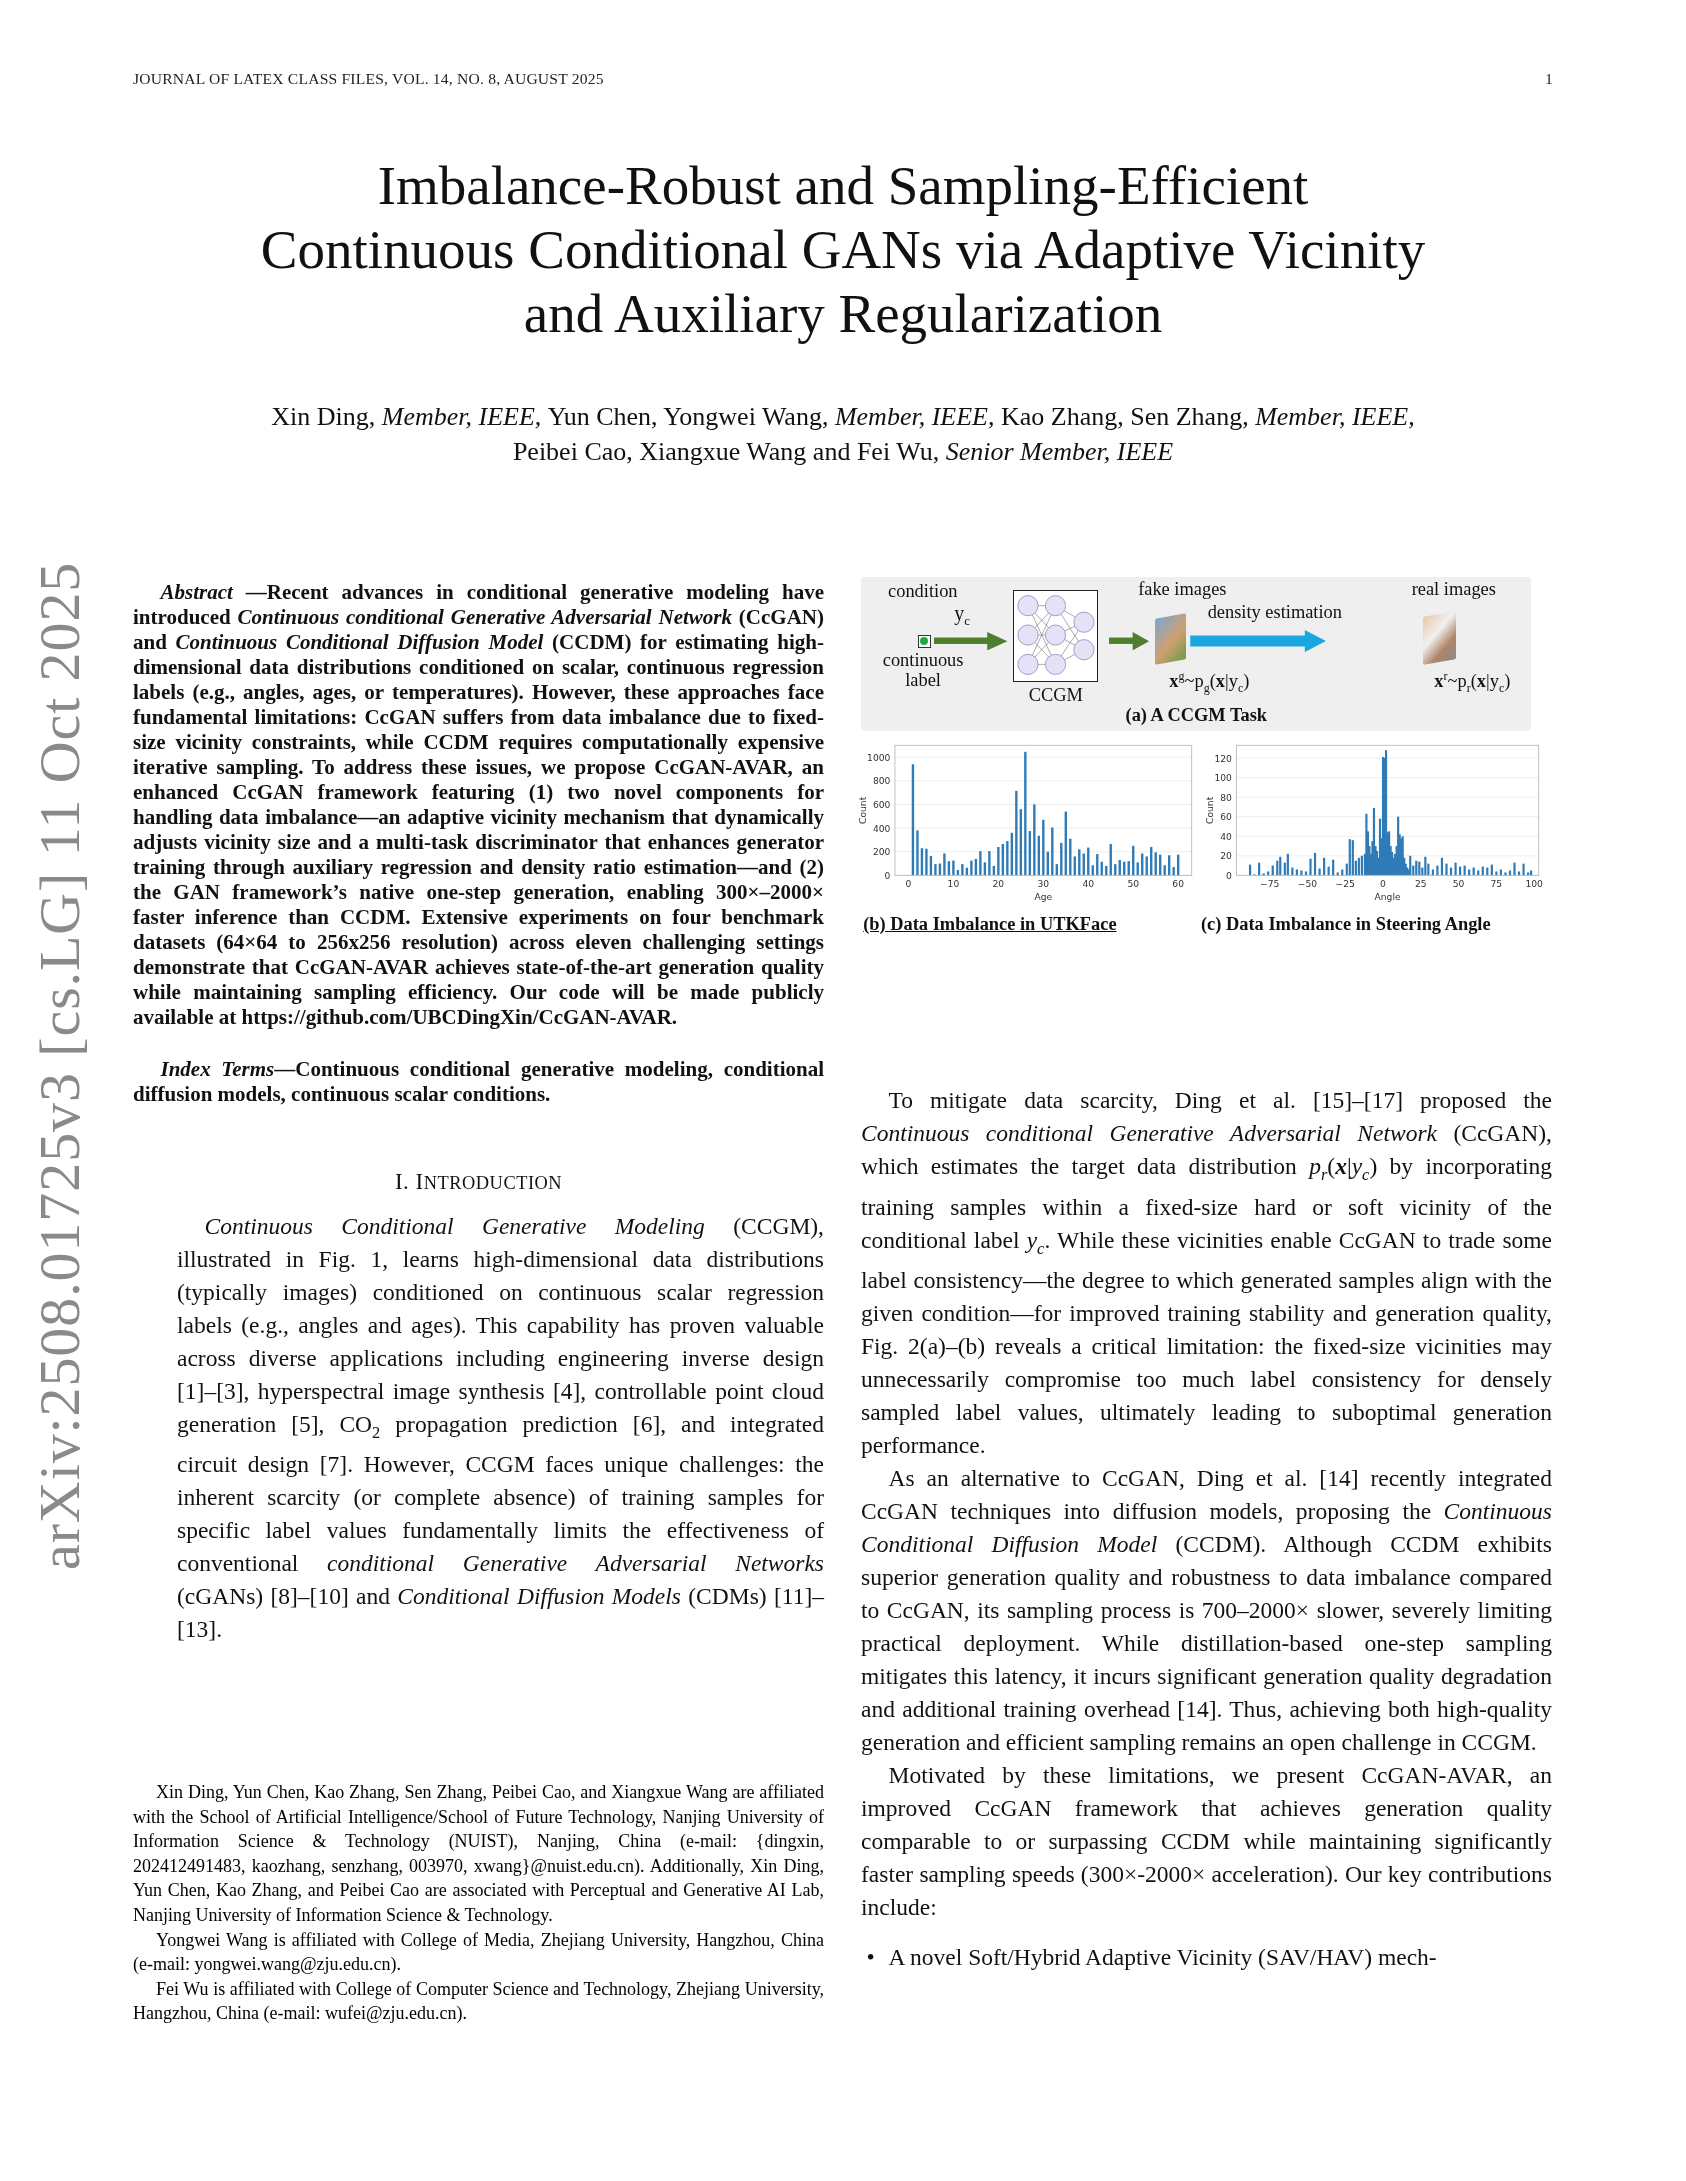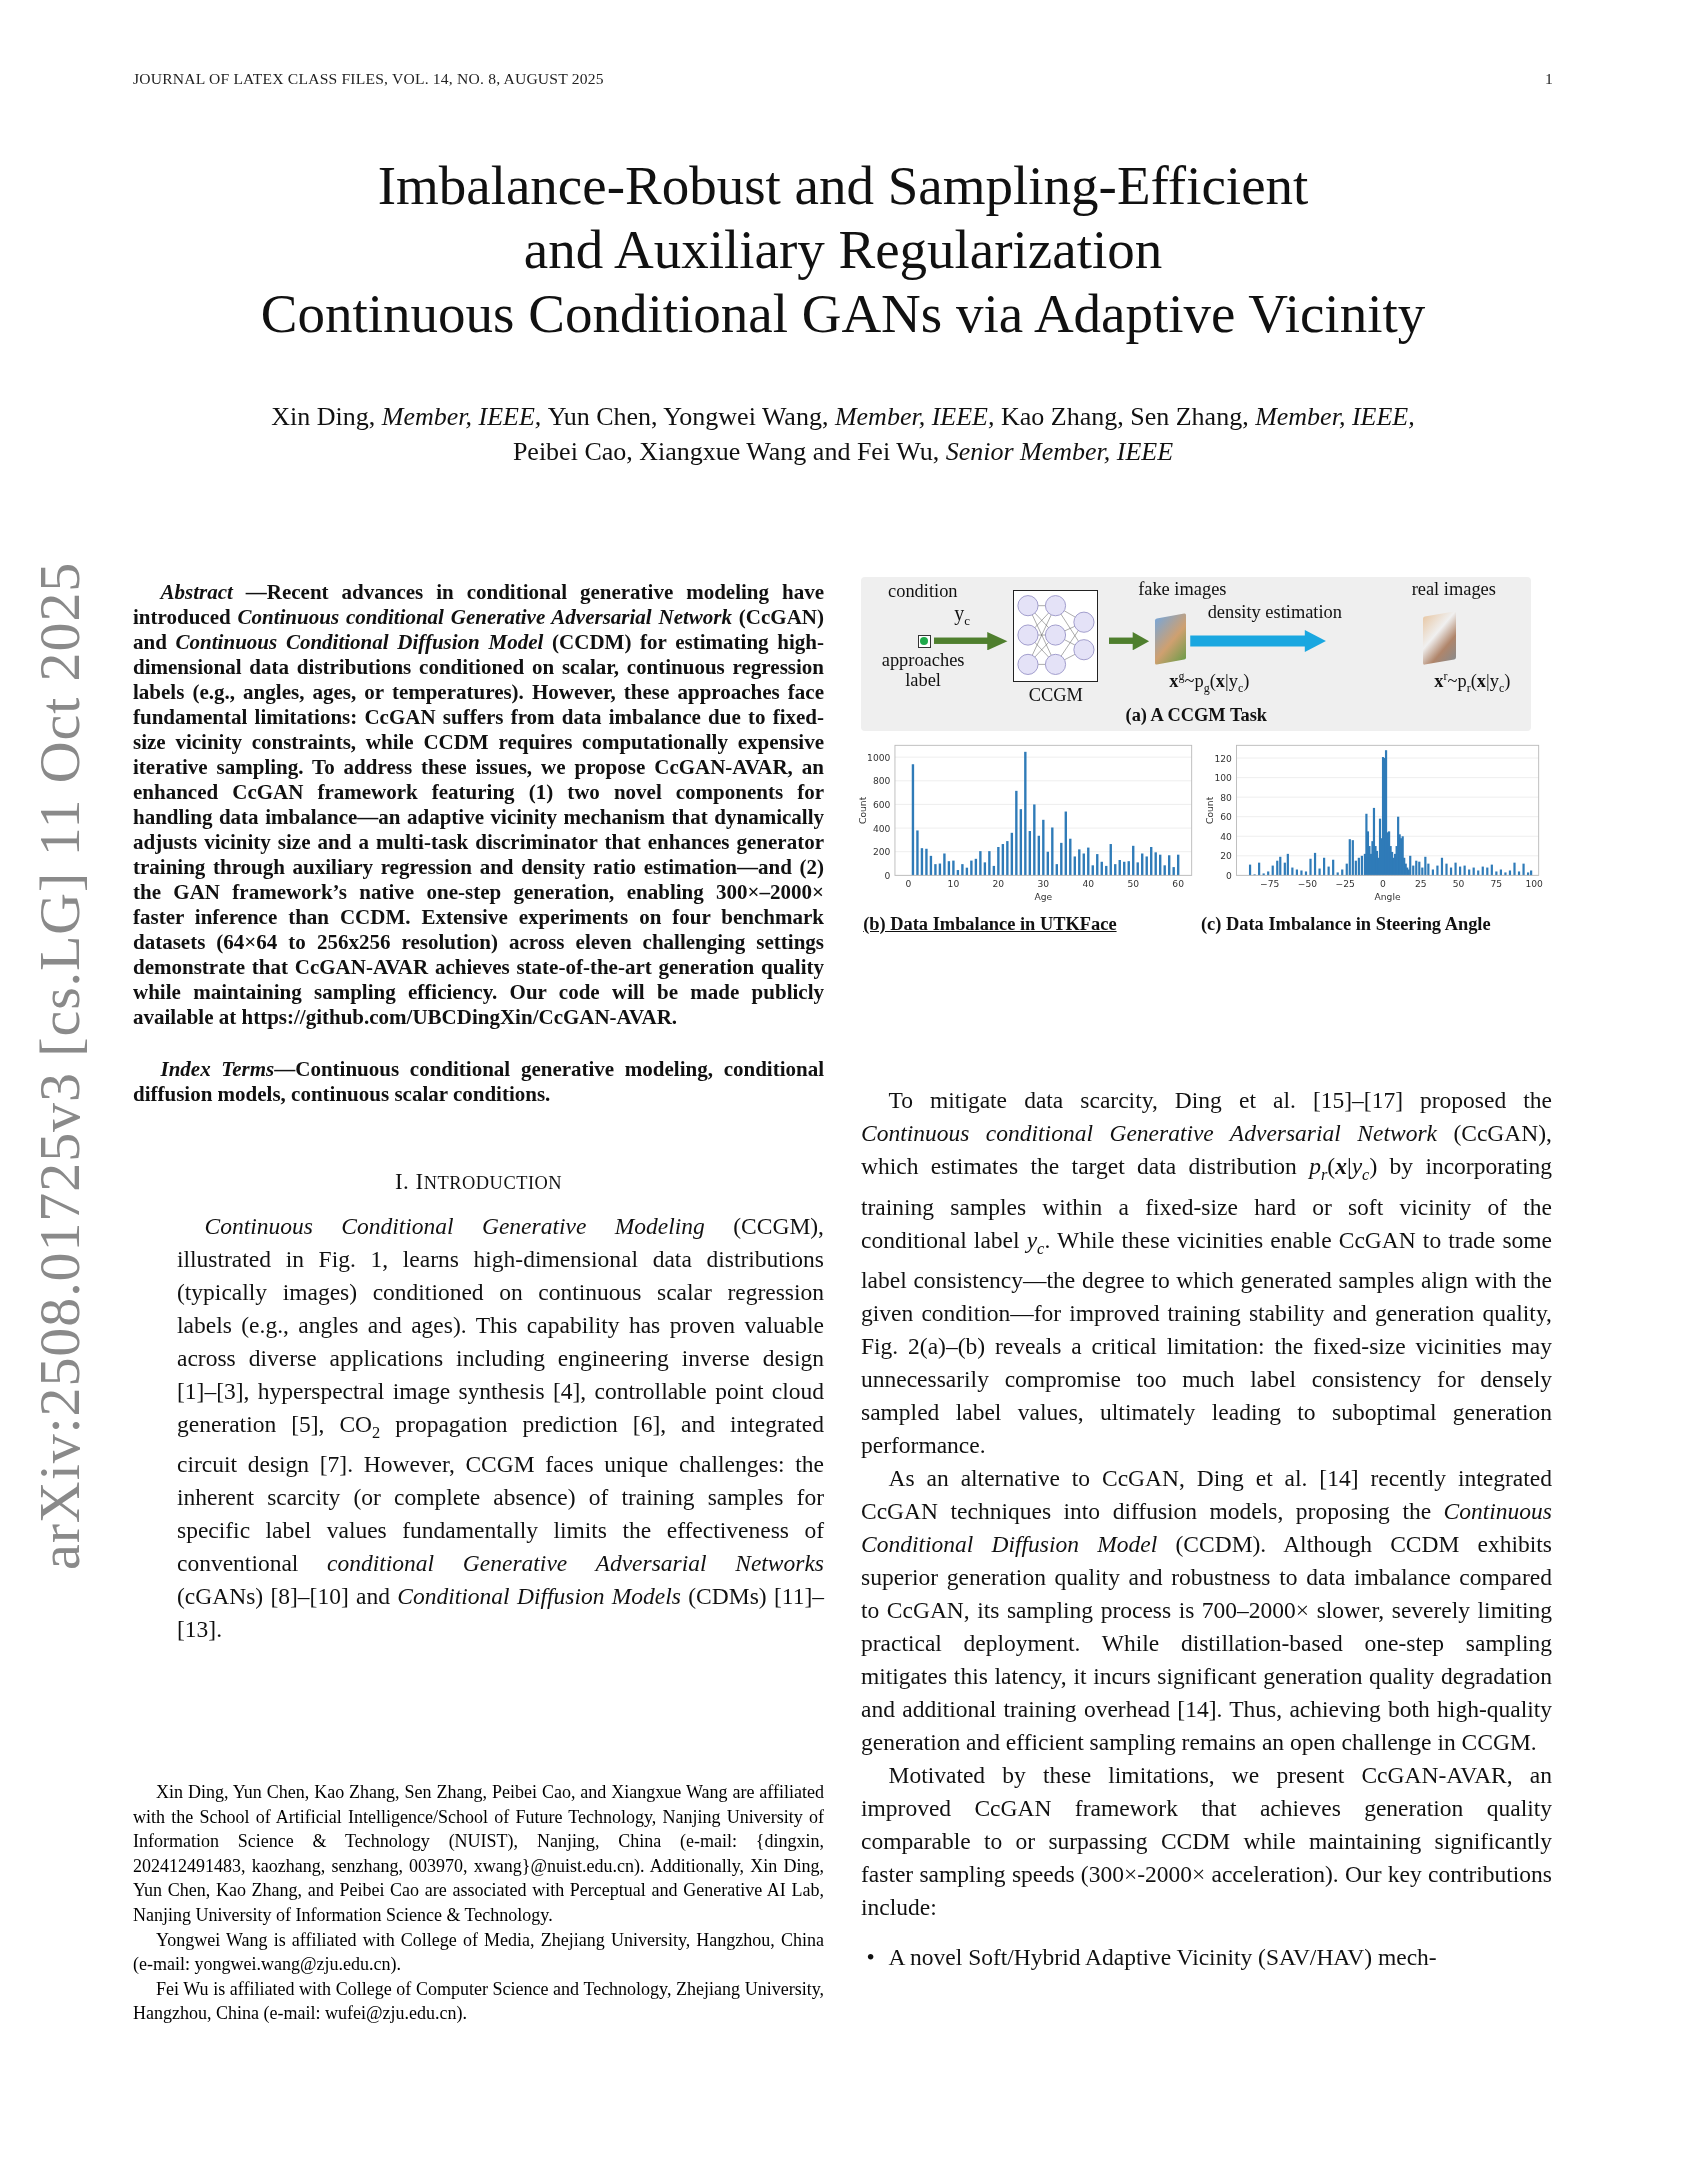--- a/index.html
+++ b/index.html
@@ -56,22 +56,22 @@
 
 <div class="running-header">
   <span class="left">JOURNAL OF LATEX CLASS FILES, VOL. 14, NO. 8, AUGUST 2025</span>
   <span class="right">1</span>
 </div>
 
 <div class="arxiv-stamp">arXiv:2508.01725v3  [cs.LG]  11 Oct 2025</div>
 
 <div class="title">
   <div>Imbalance-Robust and Sampling-Efficient</div>
+  <div>Continuous Conditional GANs via Adaptive Vicinity</div>
   <div>and Auxiliary Regularization</div>
-  <div>Continuous Conditional GANs via Adaptive Vicinity</div>
 </div>
 
 <div class="authors">
   <div>
     <span>Xin Ding, </span><i>Member, IEEE, </i>
     <span>Yun Chen, </span>
     <span>Yongwei Wang, </span><i>Member, IEEE, </i>
     <span>Kao Zhang, </span>
     <span>Sen Zhang, </span><i>Member, IEEE,</i>
   </div>
@@ -100,21 +100,21 @@
   <p>Yongwei Wang is affiliated with College of Media, Zhejiang University, Hangzhou, China (e-mail: yongwei.wang@zju.edu.cn).</p>
   <p>Fei Wu is affiliated with College of Computer Science and Technology, Zhejiang University, Hangzhou, China (e-mail: wufei@zju.edu.cn).</p>
 </div>
 
 <div class="figure">
   <div class="fig-panel-a">
     <div class="fa-text" style="left:20px;top:3.7px;width:83px;">condition</div>
     <div class="fa-math" style="left:53px;top:25px;font-size:20px;"><span>y</span><sub style="font-size:13px">c</sub></div>
     <div class="green-dot"></div>
     <div class="fa-text" style="left:13.8px;top:73px;width:96px;">
-      <div>approaches</div>
+      <div>continuous</div>
       <div>label</div>
     </div>
     <svg style="position:absolute;left:73px;top:55px" width="78" height="18.4" viewBox="0 0 85 20">
       <rect x="0" y="6" width="60" height="7" fill="#4f7f2e"></rect>
         <polygon points="58,0 80,10 58,20" fill="#4f7f2e"></polygon>
     </svg>
     <div class="net-box">
       <svg width="83" height="89" viewBox="0 0 90 97">
         <g stroke="#666" stroke-width="0.6">
           <line x1="15" y1="16" x2="45" y2="16"></line>

